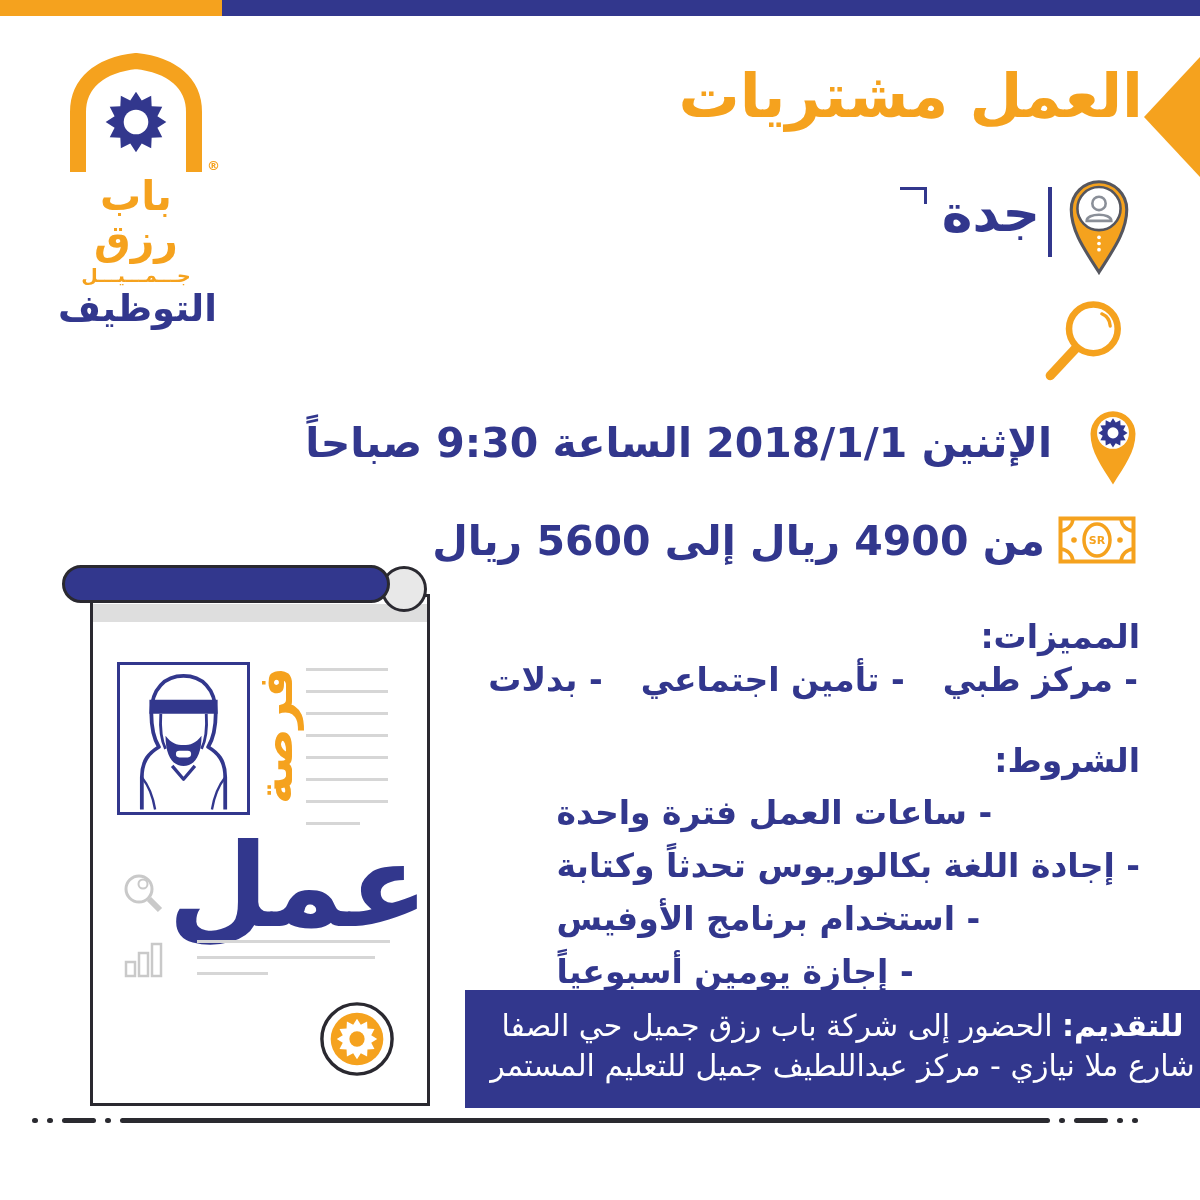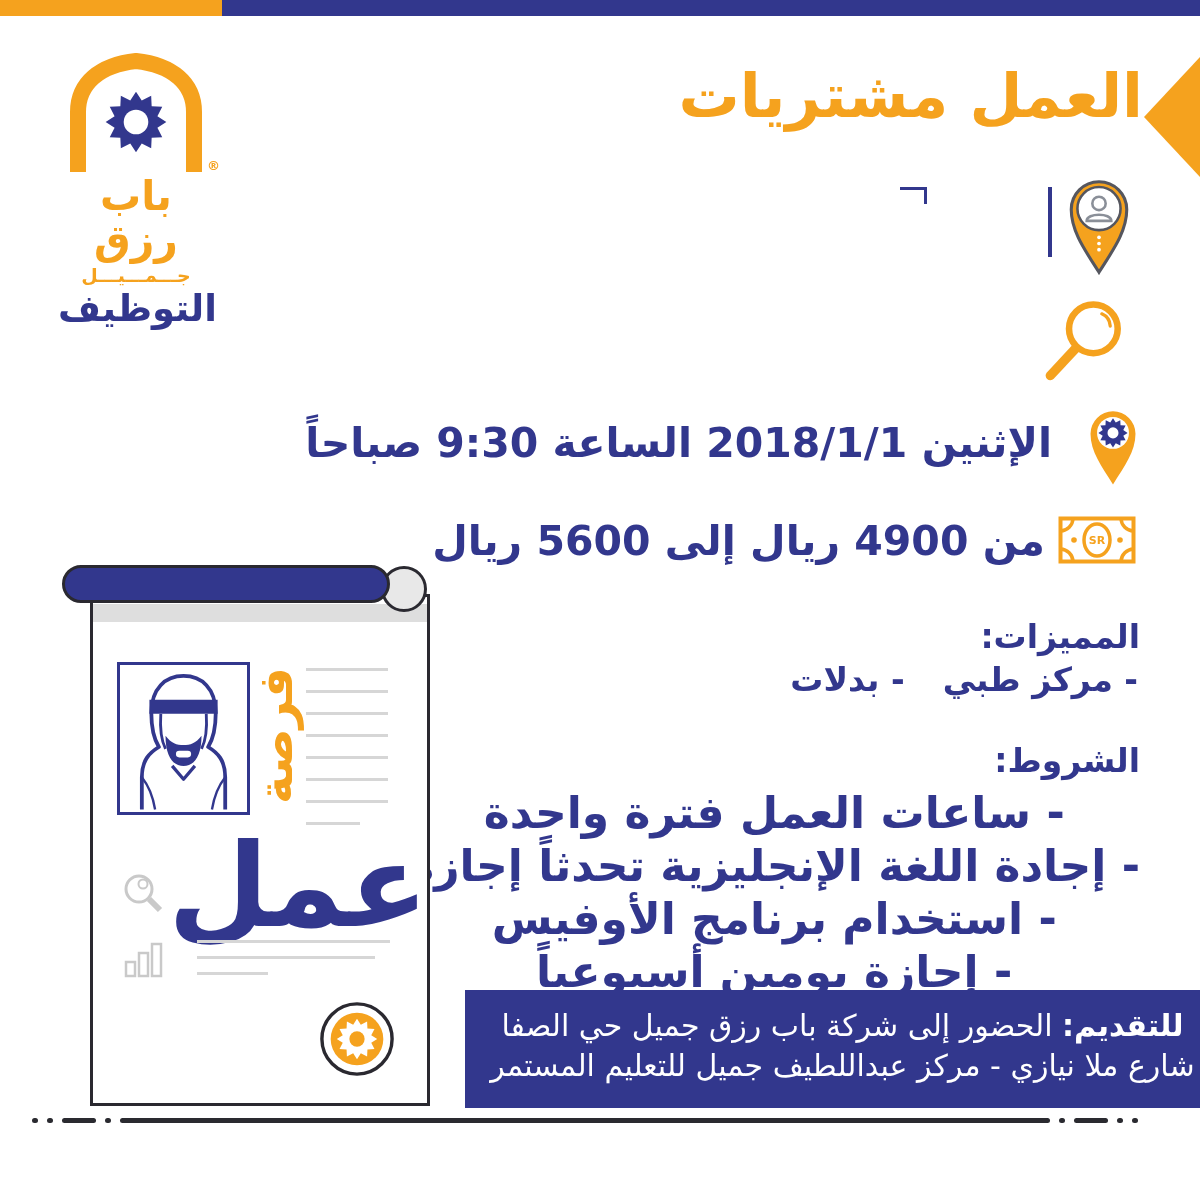--- a/index.html
+++ b/index.html
@@ -33,21 +33,21 @@
   .bracket{position:absolute;left:900px;top:187px;width:24px;height:14px;
     border-top:3px solid var(--navy);border-right:3px solid var(--navy);}
   .icon-abs{position:absolute;}
   
   .sec-head{position:absolute;right:60px;color:var(--navy);font-size:33px;font-weight:700;direction:rtl;}
   .benefits-head{top:617px;}
   .benefits-row{position:absolute;right:62px;top:660px;display:flex;gap:38px;direction:rtl;
     color:var(--navy);font-size:33px;font-weight:700;white-space:nowrap;}
   .req-head{top:741px;}
   .req-list{position:absolute;right:60px;top:786px;direction:rtl;color:var(--navy);
-    font-size:44px;font-weight:700;text-align:center;}
+    font-size:33px;font-weight:700;text-align:left;}
   .req-list div{line-height:53px;white-space:nowrap;}
   
   .apply-box{position:absolute;left:445px;top:990px;width:755px;height:118px;background:var(--navy);
     color:#fff;direction:rtl;text-align:center;font-size:30px;margin-left:20px;}
   .apply-box .ln{line-height:40px;}
   .apply-box .ln1{margin-top:16px;}
   .apply-box b{font-weight:700;}
   
   .curl{position:absolute;left:381px;top:566px;width:46px;height:46px;border-radius:50%;
     background:#e8e8e8;border:3px solid var(--ink);box-sizing:border-box;}
@@ -105,20 +105,21 @@
   <svg class="icon-abs" style="left:1062px;top:173px;" width="74" height="104" viewBox="0 0 72 100">
     <path d="M36,96 C22,74 9,56 9,35 a27,27 0 1,1 54,0 C63,56 50,74 36,96 Z" fill="#F5A21E" stroke="#55565e" stroke-width="3"></path>
     <circle cx="36" cy="34" r="21" fill="#ffffff" stroke="#55565e" stroke-width="2.5"></circle>
     <circle cx="36" cy="29" r="6.5" fill="none" stroke="#8a8f98" stroke-width="2.5"></circle>
     <path d="M24,46 C24,38 48,38 48,46 Z" fill="#ffffff" stroke="#8a8f98" stroke-width="2.5"></path>
     <circle cx="36" cy="62" r="1.8" fill="#ffffff"></circle>
       <circle cx="36" cy="68" r="1.8" fill="#ffffff"></circle>
       <circle cx="36" cy="74" r="1.8" fill="#ffffff"></circle>
   </svg>
   <div class="vbar"></div>
+  <div class="detail t-city">جدة</div>
   <div class="bracket"></div>
 
   <svg class="icon-abs" style="left:1037px;top:297px;" width="94" height="88" viewBox="0 0 100 94">
     <circle cx="60" cy="34" r="26" fill="none" stroke="#F5A21E" stroke-width="7"></circle>
     <path d="M69,18 a15,15 0 0,1 9,13" fill="none" stroke="#F5A21E" stroke-width="3.5" stroke-linecap="round"></path>
     <path d="M41,55 L14,84" stroke="#F5A21E" stroke-width="10" stroke-linecap="round"></path>
   </svg>
 
   <svg class="icon-abs" style="left:1083px;top:404px;" width="60" height="84" viewBox="0 0 64 88">
     <path d="M32,85 C20,66 8,50 8,31 a24,24 0 1,1 48,0 C56,50 44,66 32,85 Z" fill="#F5A21E"></path>
@@ -136,27 +137,28 @@
     <text x="39" y="28" text-anchor="middle" font-size="11" font-weight="bold" fill="#F5A21E">SR</text>
     <circle cx="16" cy="24" r="2.8" fill="#F5A21E"></circle>
       <circle cx="62" cy="24" r="2.8" fill="#F5A21E"></circle>
     <path d="M2.5,15 A13,13 0 0,0 15,2.5 M63,2.5 A13,13 0 0,0 75.5,15 M2.5,33 A13,13 0 0,1 15,45.5 M63,45.5 A13,13 0 0,1 75.5,33" fill="none" stroke="#F5A21E" stroke-width="3.5"></path>
   </svg>
   <div class="detail t-salary">من 4900 ريال إلى 5600 ريال</div>
 
   <div class="sec-head benefits-head">المميزات:</div>
   <div class="benefits-row">
     <span>- مركز طبي</span>
+    <span>- تأمين اجتماعي</span>
     <span>- بدلات</span>
   </div>
 
   <div class="sec-head req-head">الشروط:</div>
   <div class="req-list">
     <div>- ساعات العمل فترة واحدة</div>
-    <div>- إجادة اللغة الإنجليزية تحدثاً إجازة</div>
+    <div>- إجادة اللغة بكالوريوس تحدثاً وكتابة</div>
     <div>- استخدام برنامج الأوفيس</div>
     <div>- إجازة يومين أسبوعياً</div>
   </div>
 
   <div class="paper"></div>
   <div class="shade"></div>
   <div class="curl"></div>
   <div class="clip-bar"></div>
 
   <div class="photo">

